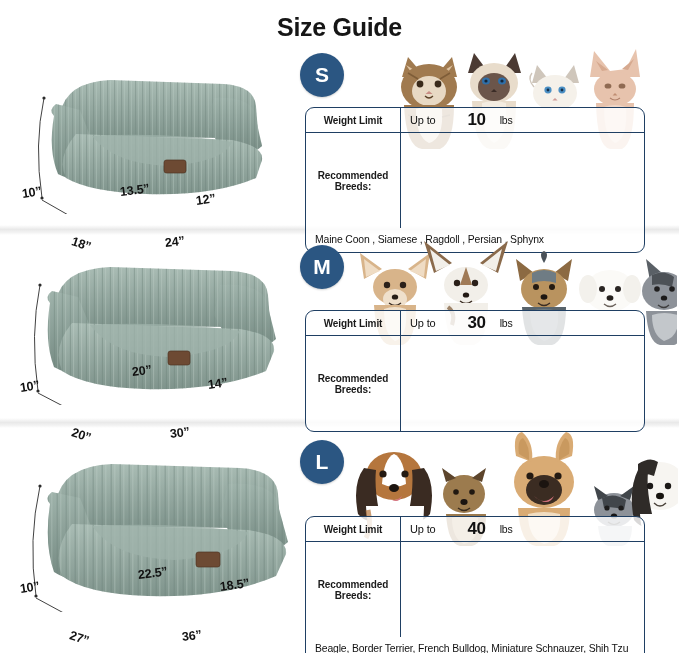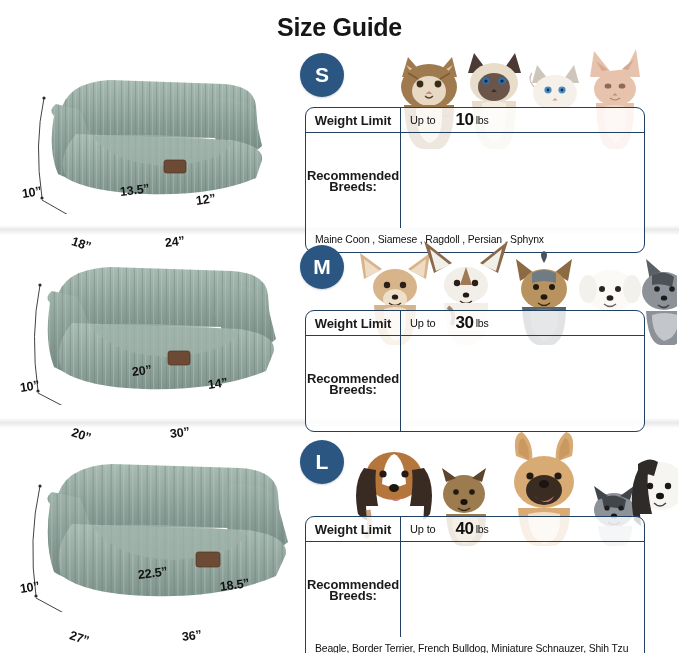--- a/index.html
+++ b/index.html
@@ -61,29 +61,30 @@
     background: rgba(255,255,255,0.82);
     overflow: hidden;
   }
   .spec-row { display: flex; align-items: stretch; }
   .spec-row + .spec-row { border-top: 1.3px solid #1f3f63; flex-direction: column; }
   .spec-key {
     width: 95px; flex: 0 0 95px;
     border-right: 1.3px solid #1f3f63;
     display: flex; align-items: center; justify-content: center;
     text-align: center;
-    font-size: 13px; font-weight: 700; color: #1a1a1a;
+    font-size: 10px; font-weight: 700; color: #1a1a1a;
     line-height: 11px; padding: 4px 3px;
     letter-spacing: -0.1px;
   }
   .spec-val {
     flex: 1; display: flex; align-items: center;
     padding: 5px 9px;
     font-size: 10.4px; color: #111; line-height: 14px;
     letter-spacing: -0.15px;
+    gap: 12px;
   }
   .spec-val.weight { font-size: 11px; }
   .wnum { font-size: 17px; font-weight: 700; margin: 0 2px 0 20px; letter-spacing: -0.4px; }
   .wlbs { font-size: 10.5px; }
 
   
   .dimlbl {
     position: absolute; font-size: 12.5px; font-weight: 700;
     color: #121212; white-space: nowrap; letter-spacing: -0.2px;
   }

